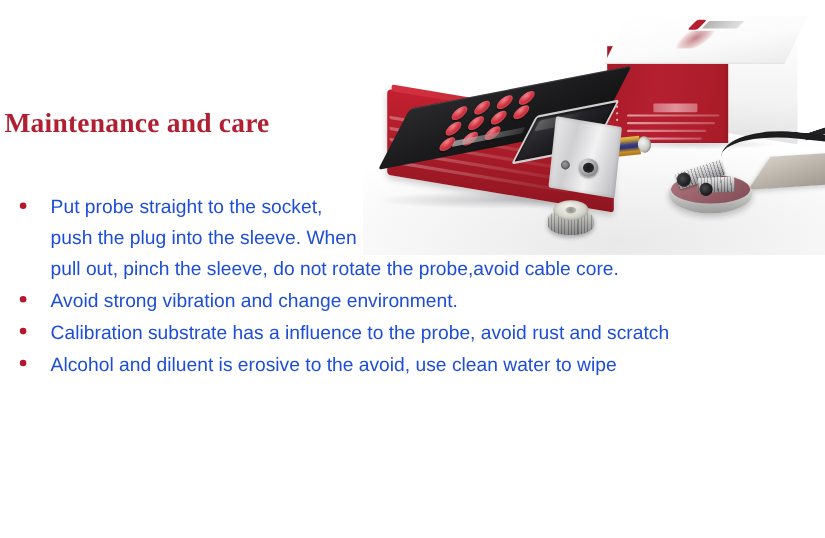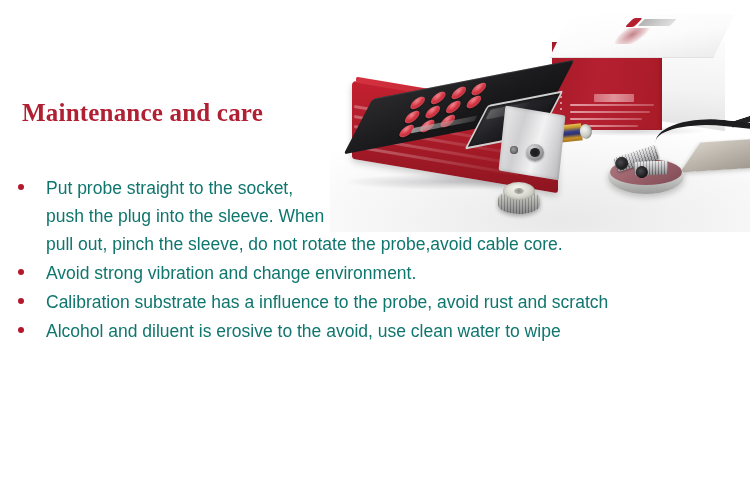--- a/index.html
+++ b/index.html
@@ -256,34 +256,34 @@
   
   .plate{
     position:absolute;left:362px;top:140px;width:74px;height:30px;
     background:linear-gradient(160deg,#d4cfc6 0%,#bdb7ad 40%,#9d978e 100%);
     transform:skewX(-34deg) skewY(-4deg);
     box-shadow:0 2px 4px rgba(0,0,0,.18);
   }
 
   
   .heading{
-    position:absolute;left:22px;top:99px;
+    position:absolute;left:4px;top:99px;
     font-family:"Liberation Serif", serif;
     font-weight:bold;font-size:25px;letter-spacing:.2px;
     color:#b01f32;white-space:nowrap;
   }
   .bullets{position:absolute;left:16px;top:174px;width:716px;}
   .bullet-row{position:relative;padding-left:30px;margin-bottom:1px;}
   .dot{
     position:absolute;left:2px;top:10px;width:6px;height:6px;border-radius:50%;
     background:#b5172c;
   }
   .btext{
     font-family:"Liberation Sans", sans-serif;
-    font-size:17.5px;line-height:28px;color:#0f766e;font-weight:400;
+    font-size:17.5px;line-height:28px;color:#1d4ed8;font-weight:400;
     white-space:pre-line;
   }
 </style>
 </head>
 <body>
 
 <div class="page">
 
   <div class="photo">
     <div class="floor"></div>

